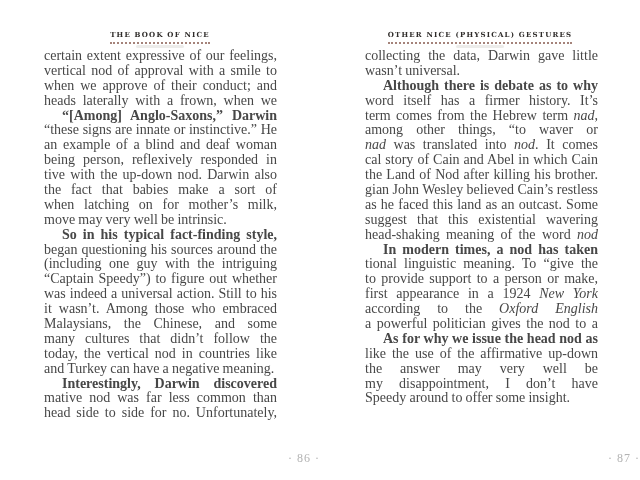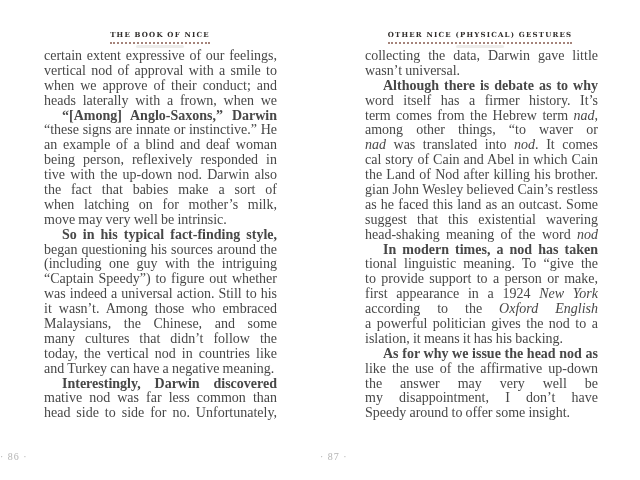--- a/index.html
+++ b/index.html
@@ -55,22 +55,22 @@
     height: 14.9px;
     overflow: hidden;
     word-spacing: -0.3px;
   }
   .line.end { text-align-last: left; }
   .line.indent { text-indent: 18px; font-weight: bold; }
   .line .italic { font-style: italic; margin-top: 16px; }
 
   .folio {
     position: absolute; top: 451px; left: 0; width: 100%;
-    text-align: left;
-    font-size: 10px;
+    text-align: right;
+    font-size: 12px;
     letter-spacing: 1px;
     color: var(--page-number-text, #b3b3b3);
   }
 </style>
 </head>
 <body>
 
 <div class="spread">
 
   <div class="page left">
@@ -126,21 +126,20 @@
         <div class="line"><span>gian John Wesley believed Cain’s restless spirit shook</span></div>
         <div class="line"><span>as he faced this land as an outcast. Some scholars</span></div>
         <div class="line"><span>suggest that this existential wavering inspired the</span></div>
         <div class="line end"><span>head-shaking meaning of the word </span><span class="italic">nod</span><span> today.</span></div>
         <div class="line indent"><span>In modern times, a nod has taken on addi-</span></div>
         <div class="line"><span>tional linguistic meaning. To “give the nod,” as in</span></div>
         <div class="line"><span>to provide support to a person or make, made its</span></div>
         <div class="line"><span>first appearance in a 1924 </span><span class="italic">New York Times</span><span> article,</span></div>
         <div class="line"><span>according to the </span><span class="italic">Oxford English Dictionary</span><span>. When</span></div>
         <div class="line"><span>a powerful politician gives the nod to a piece of leg-</span></div>
-        <div class="line end"><span>islation, it means it has his backing.</span></div>
         <div class="line indent"><span>As for why we issue the head nod as a hello,</span></div>
         <div class="line"><span>like the use of the affirmative up-down maneuver,</span></div>
         <div class="line"><span>the answer may very well be unknowable. Much to</span></div>
         <div class="line"><span>my disappointment, I don’t have Darwin’s Captain</span></div>
         <div class="line end"><span>Speedy around to offer some insight.</span></div>
       </div>
     <div class="folio">· 87 ·</div>
   </div>
 
 </div>

